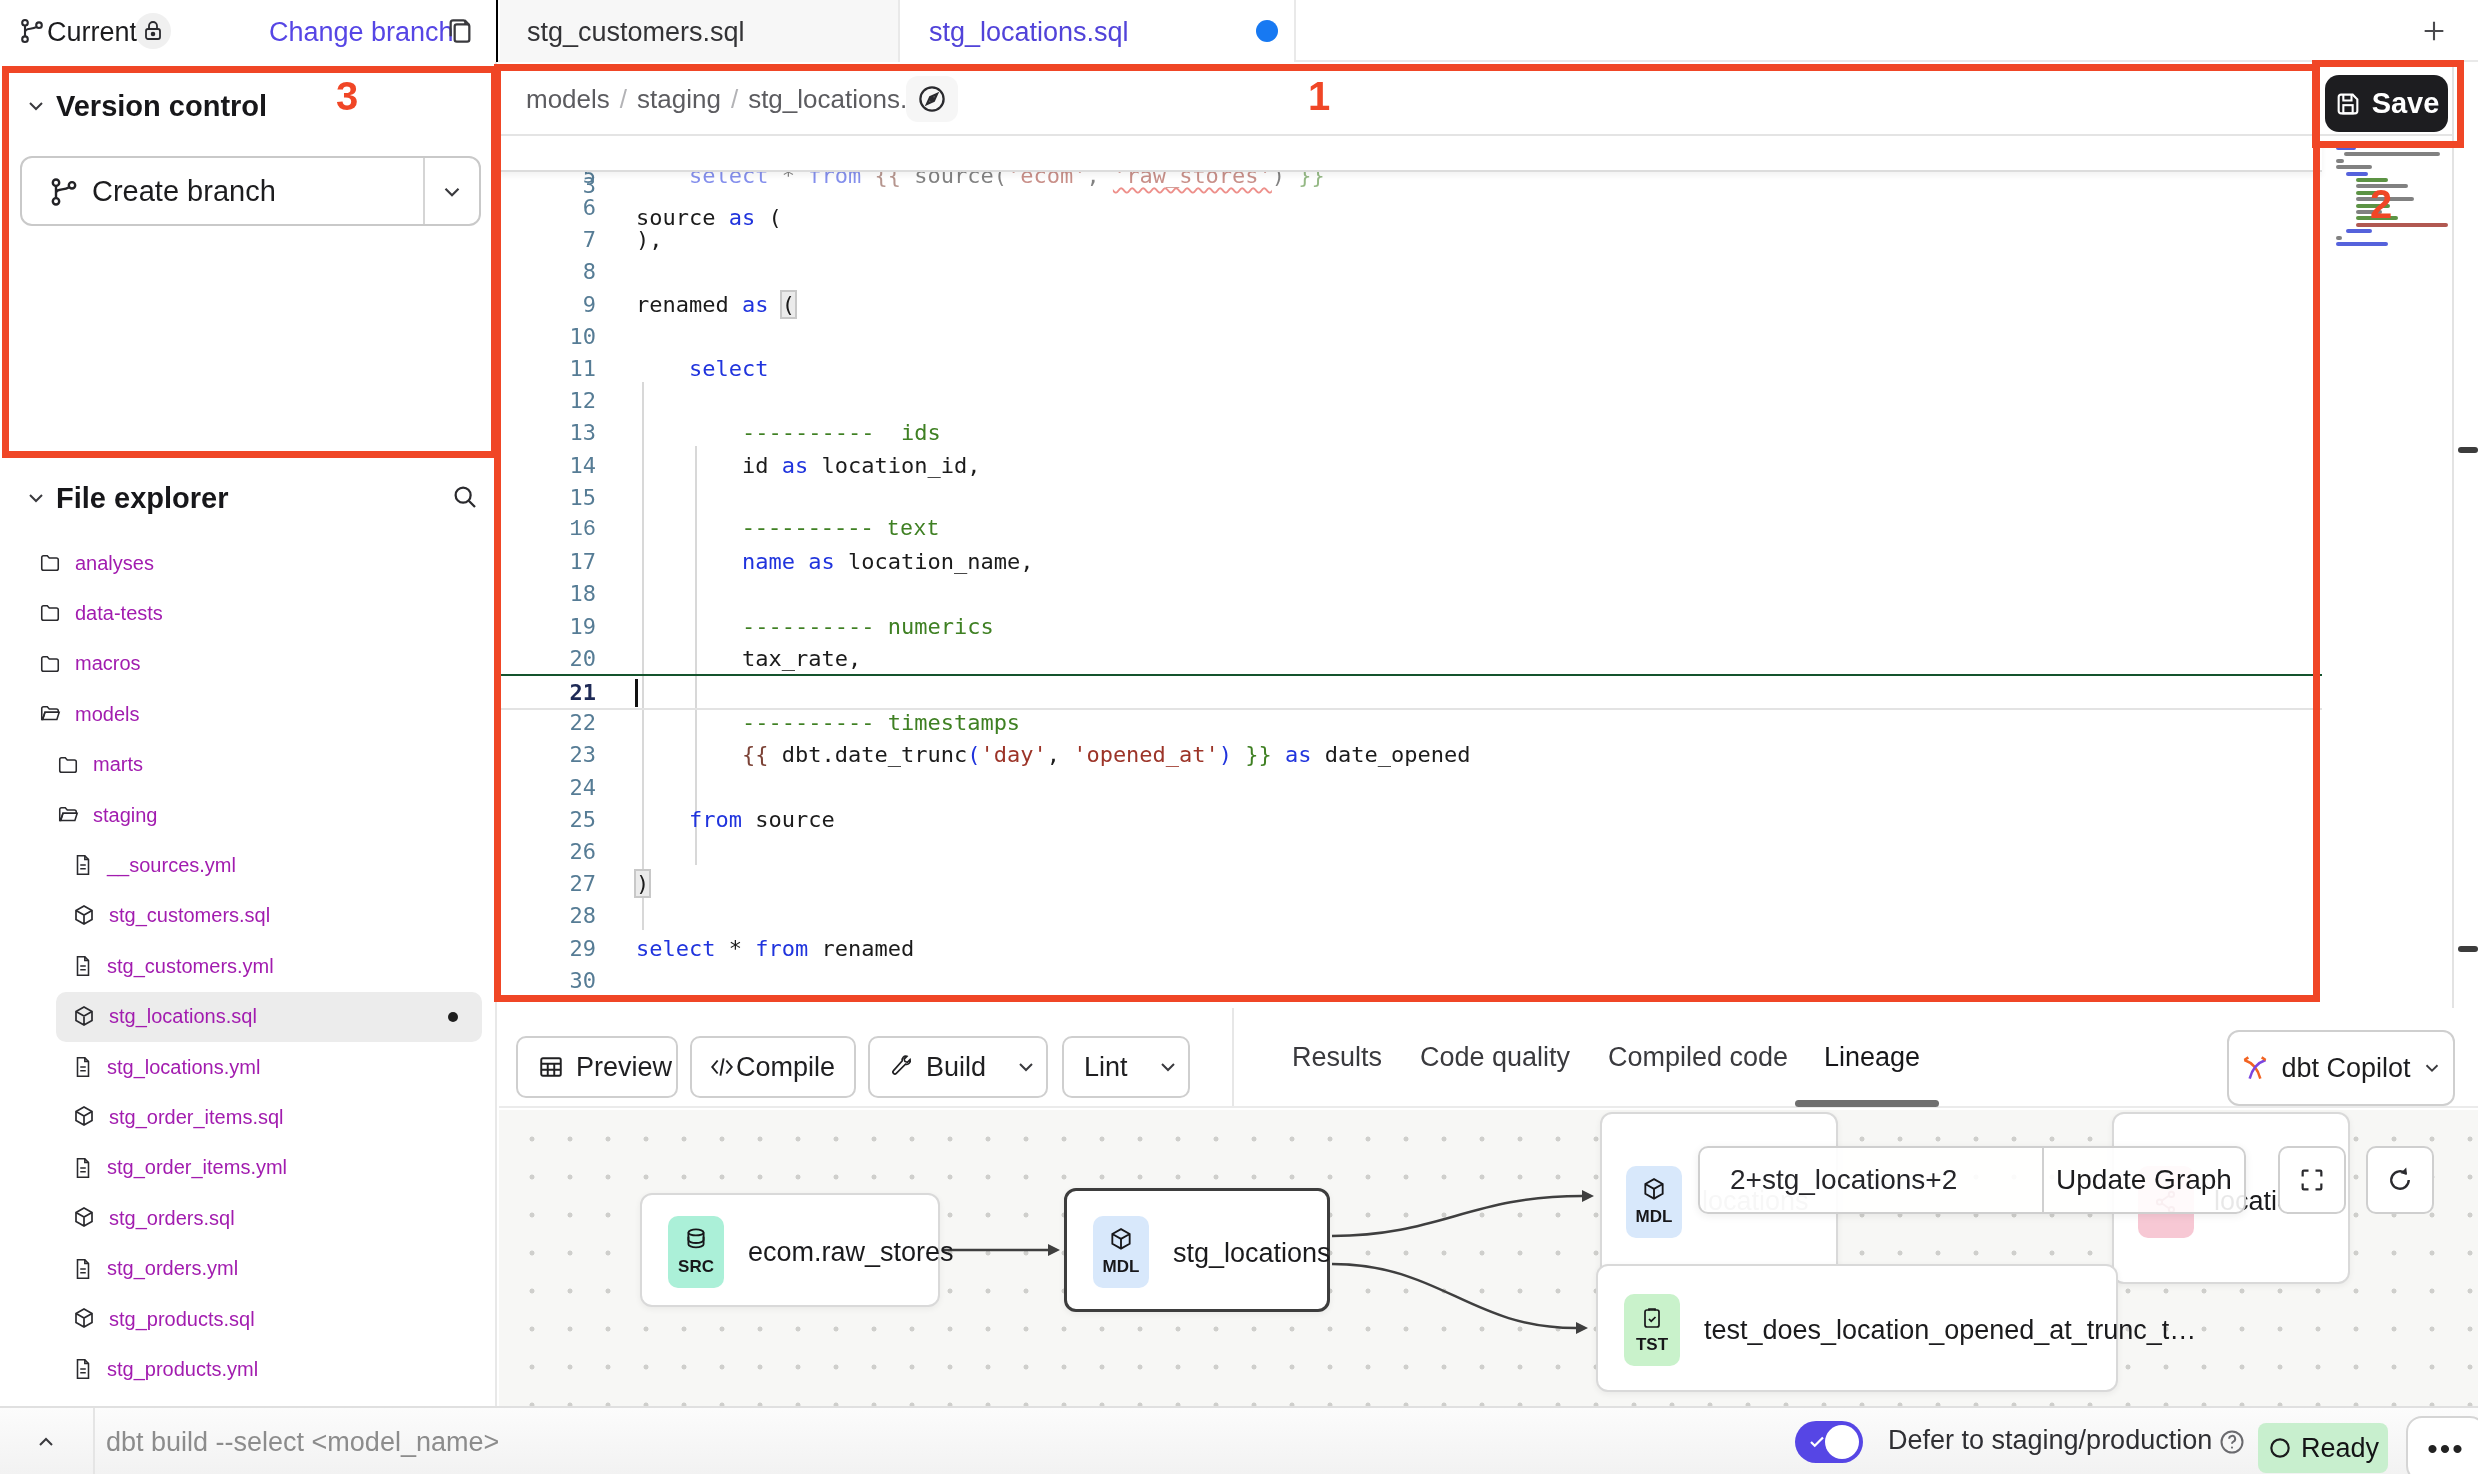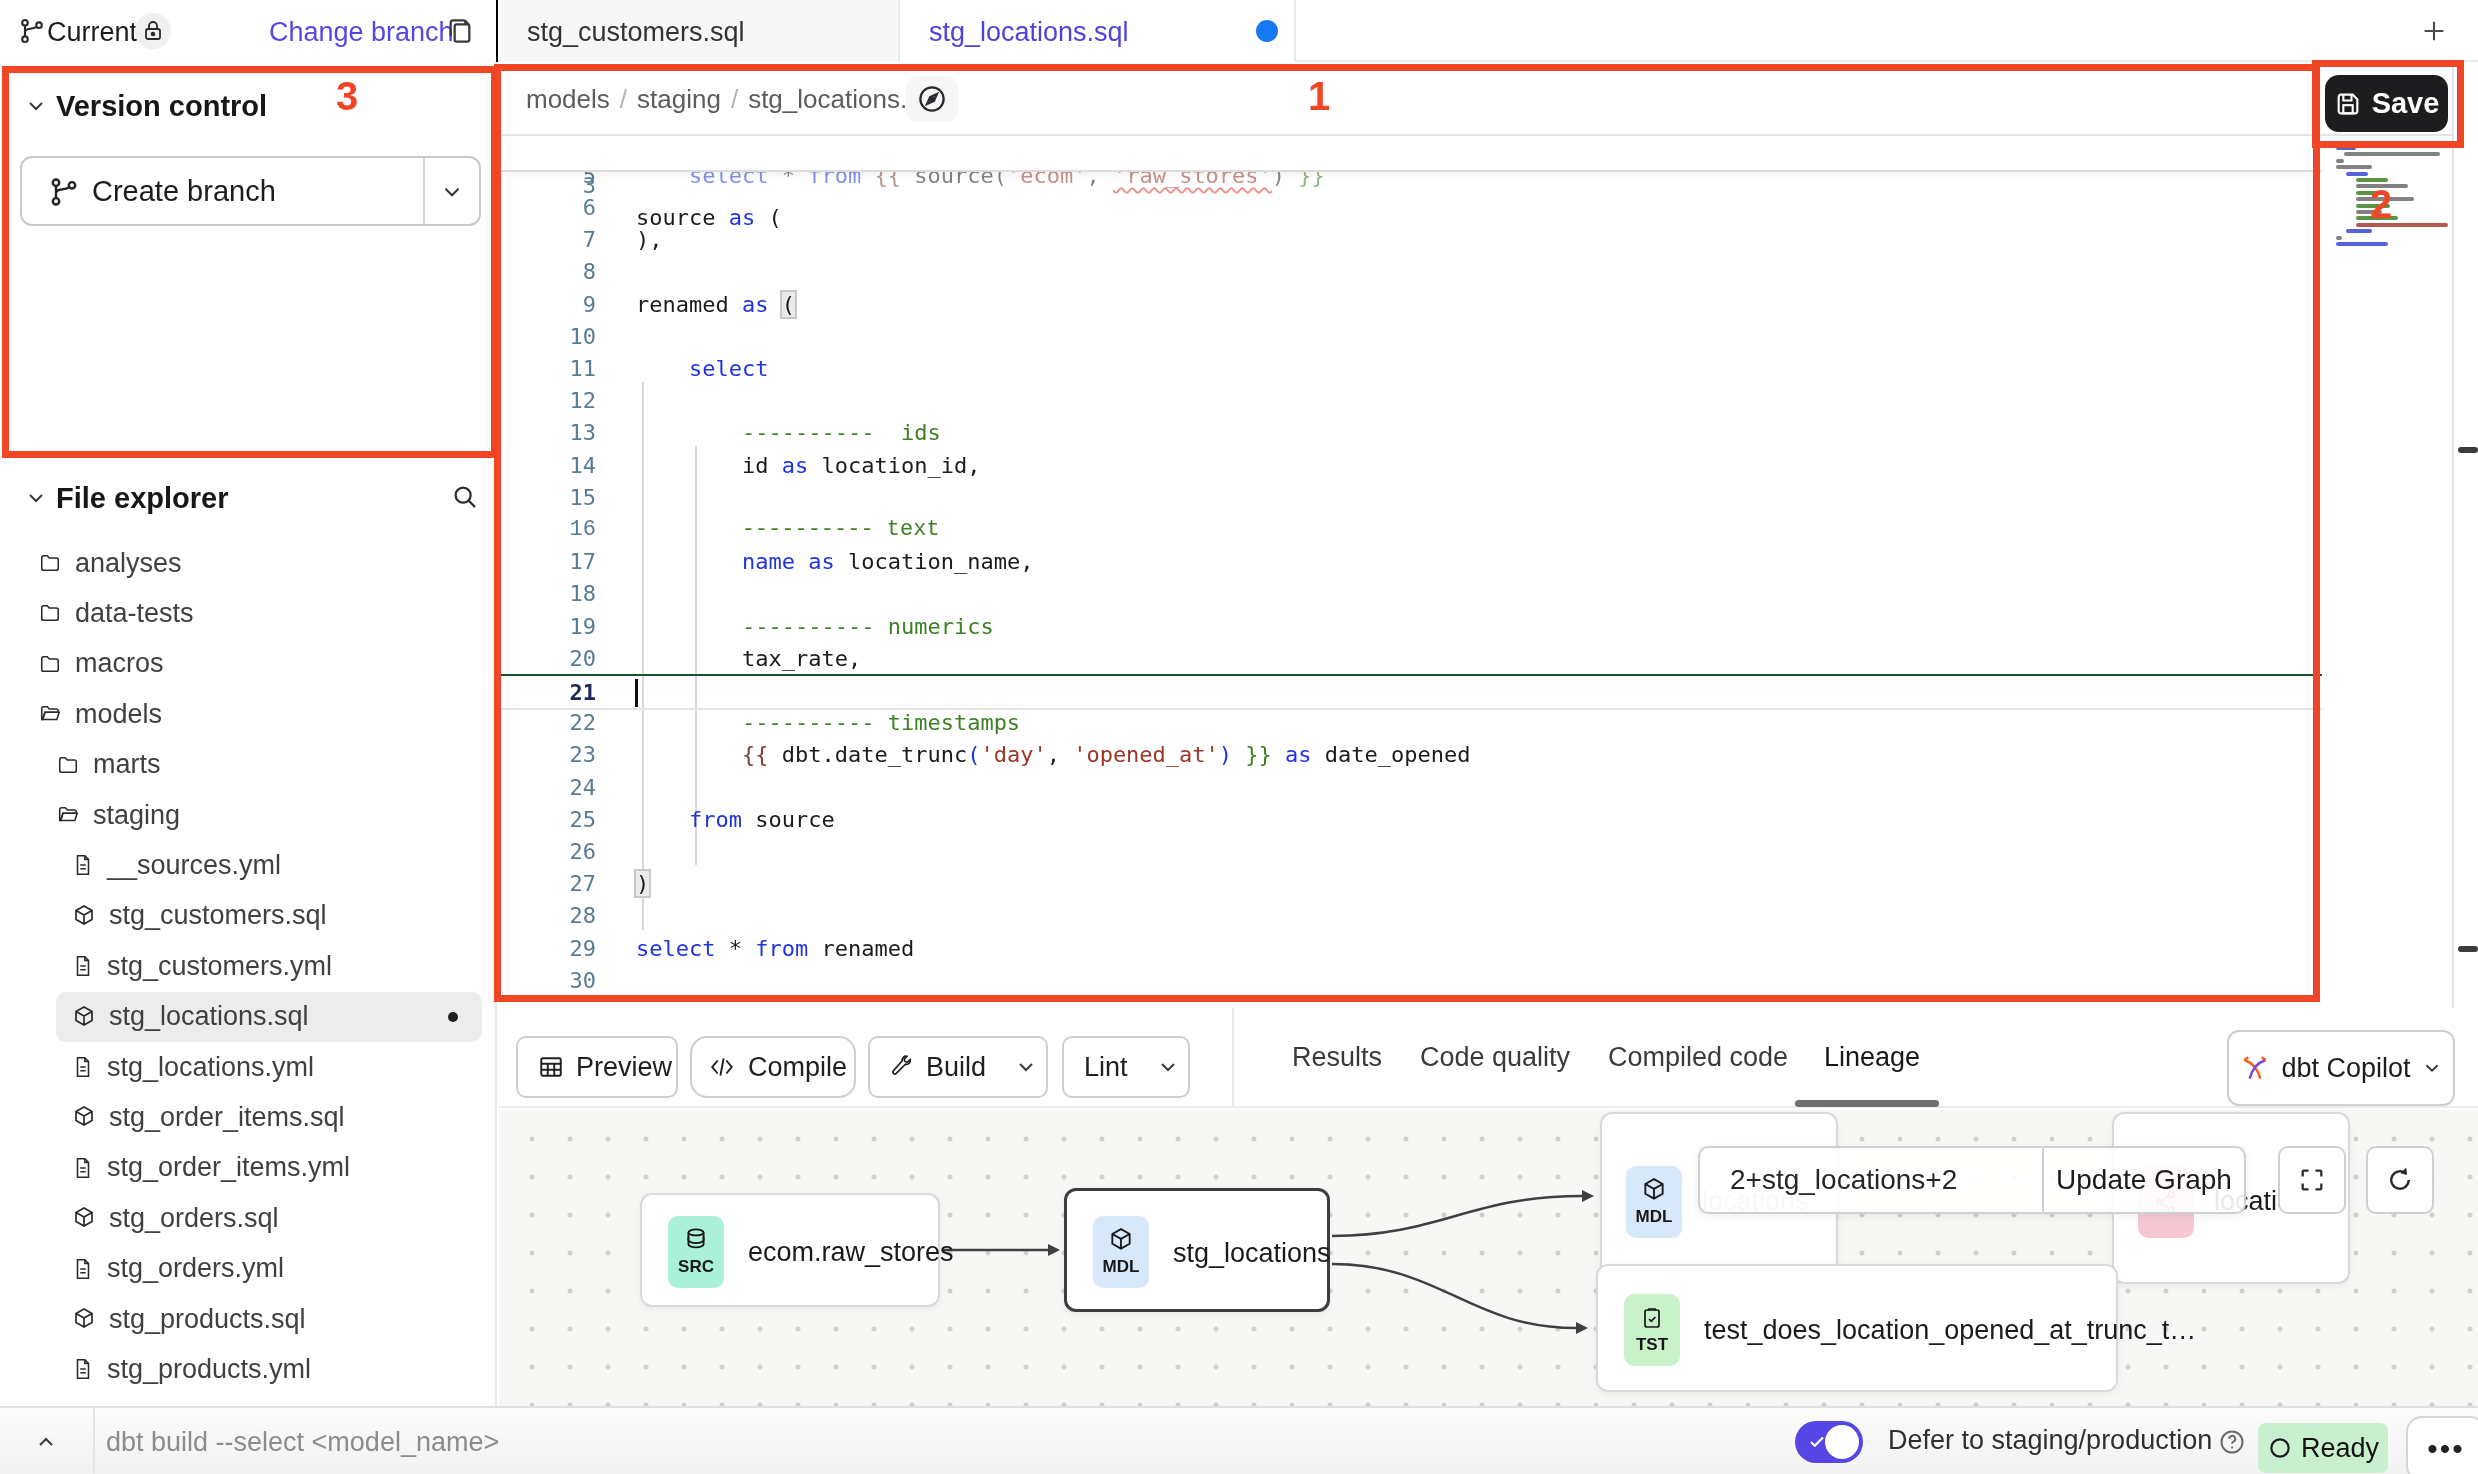--- a/index.html
+++ b/index.html
@@ -22,21 +22,21 @@
   .tab-label { position:absolute; top:17px; font-size:27px; white-space:nowrap; }
   .dirty-dot { position:absolute; width:22px; height:22px; border-radius:50%; background:#1779f2; }
 
   
   .sidebar { position:absolute; left:0; top:62px; width:497px; height:1344px; background:#fff; border-right:2px solid #e8e8e8; }
   .section-title { font-size:29px; font-weight:700; color:#17171a; }
   .create-branch { position:absolute; left:20px; top:94px; width:461px; height:70px; background:#fff; border:2px solid #c9c9c9; border-radius:12px; }
   .cb-divider { position:absolute; right:54px; top:0; width:2px; height:66px; background:#d5d5d5; }
   .cb-label { position:absolute; left:70px; top:17px; font-size:29px; color:#1c1c1e; }
   .explorer-row { position:absolute; left:8px; width:481px; height:50px; display:flex; align-items:center; cursor:pointer; }
-  .explorer-row .rowlabel { font-size:27px; color:#404040; white-space:nowrap; }
+  .explorer-row .rowlabel { font-size:20px; color:#a21caf; white-space:nowrap; }
   .explorer-row.sel { background:#ececec; border-radius:10px; left:56px; width:426px; }
   .mod-dot { position:absolute; right:72px; width:10px; height:10px; border-radius:50%; background:#1f1f1f; }
 
   
   .editor-area { position:absolute; left:499px; top:62px; width:1953px; height:946px; background:#fff; }
   .breadcrumb-row { position:absolute; left:0; top:0; width:1953px; height:74px; background:#fff; border-bottom:2px solid #e4e4e4; }
   .crumb { font-size:26px; color:#5c5c60; }
   .crumb-sep { color:#b3b3b6; padding:0 10px; }
   .copilot-chip { position:absolute; left:407px; top:14px; width:52px; height:46px; border-radius:12px; background:#f6f6f6; display:flex; align-items:center; justify-content:center; }
 
@@ -429,21 +429,21 @@
   </button>
 
   <div class="toolbar">
     <div class="tbtn" style="left:17px; width:162px; padding-left:20px; gap:12px;">
       <svg class="ic" width="26" height="26" viewBox="0 0 24 24" fill="none" stroke="#202022" stroke-width="1.8">
           <rect x="3" y="4" width="18" height="16" rx="1.5"></rect>
           <path d="M3 9h18M9 9v11M15 9v11M3 14.5h18"></path>
         </svg>
       <span>Preview</span>
     </div>
-    <div class="tbtn" style="left:191px; width:166px; padding-left:16px; gap:12px;border-radius:17px;">
+    <div class="tbtn" style="left:191px; width:166px; padding-left:16px; ">
       <svg class="ic" width="28" height="26" viewBox="0 0 24 24" fill="none" stroke="#202022" stroke-width="1.8">
           <path d="M8 6l-5 6 5 6M16 6l5 6-5 6M13.5 4l-3 16"></path>
         </svg>
       <span>Compile</span>
     </div>
     <div class="tbtn" style="left:369px; width:180px;">
       <span style="display:flex; align-items:center; gap:12px; padding:0 16px 0 18px;">
         <svg class="ic" width="26" height="26" viewBox="0 0 24 24" fill="none" stroke="#202022" stroke-width="1.8">
             <path d="M14.5 6.5a4 4 0 0 1 5-5l-3 3 .9 2.6 2.6.9 3-3a4 4 0 0 1-5 5L8 20a2 2 0 0 1-3-3z" transform="scale(0.85) translate(1,1)"></path>
           </svg>

